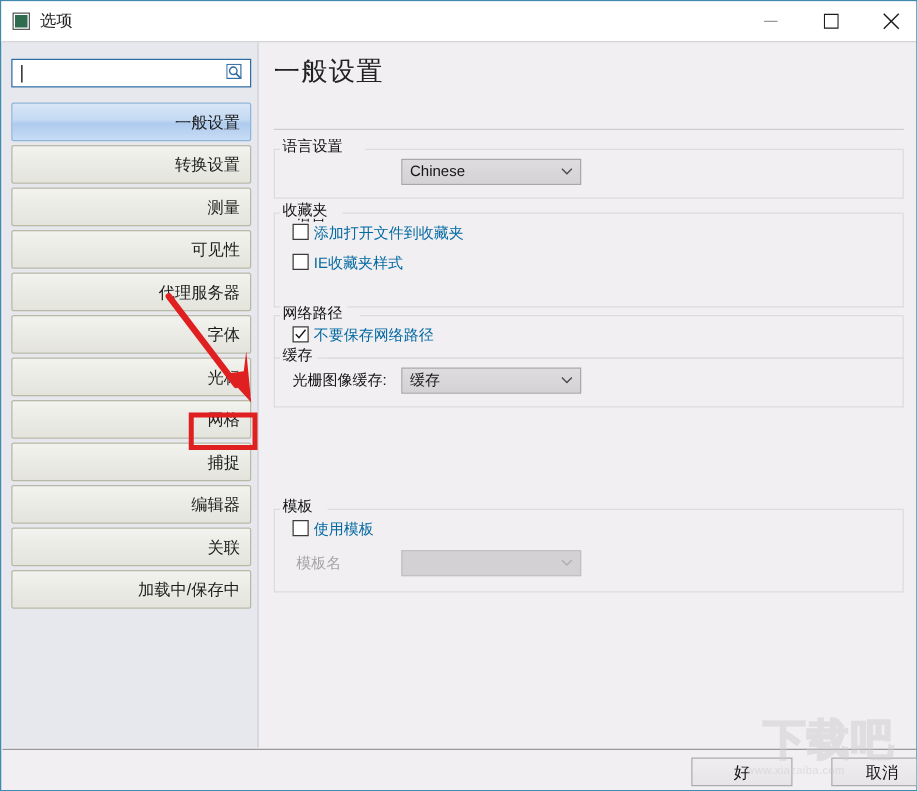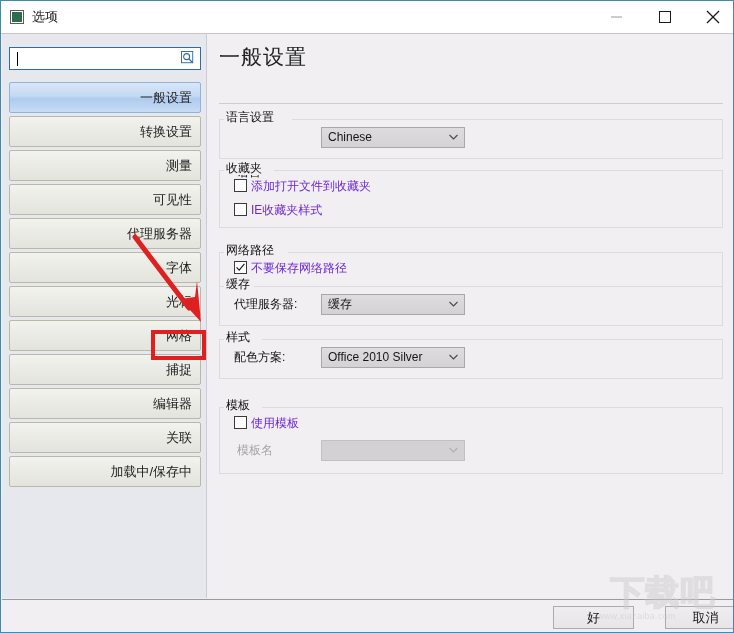--- a/index.html
+++ b/index.html
@@ -247,21 +247,21 @@
     background: #ffffff;
     border: 1px solid #3b3b3b;
     box-sizing: border-box;
   }
   .chk .box svg { position: absolute; left: 1px; top: 1px; }
   .chk .ctxt {
     position: absolute;
     left: 17px; top: 0;
     font-size: 12px;
     line-height: 16px;
-    color: #6d28d9;
+    color: #0369a1;
   }
 
   
   #bottombar {
     position: absolute;
     left: 1px; top: 598px;
     width: 731px;
     height: 34px;
     background: #f1eff2;
     border-top: 1px solid #9a989b;
@@ -420,21 +420,21 @@
       <div class="glabel">语言设置</div>
       <div class="flabel" style="left:17px; top:20px;margin-top:25px;">语言</div>
       <div class="combo" style="left:101px; top:8px; width:144px;">
         <span class="ctext">Chinese</span>
         <svg class="carrow" viewBox="0 0 9 6">
           <path d="M0.5 1 L4.5 5 L8.5 1" fill="none" stroke="#4a4a4a" stroke-width="1.1"></path>
         </svg>
       </div>
     </div>
 
-    <div class="group" style="top:136px; height:58px;">
+    <div class="group" style="top:136px; height:76px;">
       <div class="gtopleft"></div>
       <div class="gtopright" style="left:54px; right:0;"></div>
       <div class="glabel">收藏夹</div>
       <div class="chk" style="left:14px; top:8px;">
         <span class="box"></span>
         <span class="ctxt">添加打开文件到收藏夹</span>
       </div>
       <div class="chk" style="left:14px; top:32px;">
         <span class="box"></span>
         <span class="ctxt">IE收藏夹样式</span>
@@ -452,41 +452,29 @@
           </svg>
         </span>
         <span class="ctxt">不要保存网络路径</span>
       </div>
     </div>
 
     <div class="group" style="top:252px; height:40px;">
       <div class="gtopleft"></div>
       <div class="gtopright" style="left:42px; right:0;"></div>
       <div class="glabel">缓存</div>
-      <div class="flabel" style="left:14px; top:10px;">代理服务器:</div>
+      <div class="flabel" style="left:14px; top:10px;">光栅图像缓存:</div>
       <div class="combo" style="left:101px; top:8px; width:144px;">
         <span class="ctext">缓存</span>
         <svg class="carrow" viewBox="0 0 9 6">
           <path d="M0.5 1 L4.5 5 L8.5 1" fill="none" stroke="#4a4a4a" stroke-width="1.1"></path>
         </svg>
       </div>
     </div>
 
-    <div class="group" style="top:305px; height:40px;">
-      <div class="gtopleft"></div>
-      <div class="gtopright" style="left:42px; right:0;"></div>
-      <div class="glabel">样式</div>
-      <div class="flabel" style="left:14px; top:10px;">配色方案:</div>
-      <div class="combo" style="left:101px; top:8px; width:144px;">
-        <span class="ctext">Office 2010 Silver</span>
-        <svg class="carrow" viewBox="0 0 9 6">
-          <path d="M0.5 1 L4.5 5 L8.5 1" fill="none" stroke="#4a4a4a" stroke-width="1.1"></path>
-        </svg>
-      </div>
-    </div>
 
     <div class="group" style="top:373px; height:67px;">
       <div class="gtopleft"></div>
       <div class="gtopright" style="left:42px; right:0;"></div>
       <div class="glabel">模板</div>
       <div class="chk" style="left:14px; top:8px;">
         <span class="box"></span>
         <span class="ctxt">使用模板</span>
       </div>
       <div class="flabel disabled" style="left:17px; top:35px;">模板名</div>

